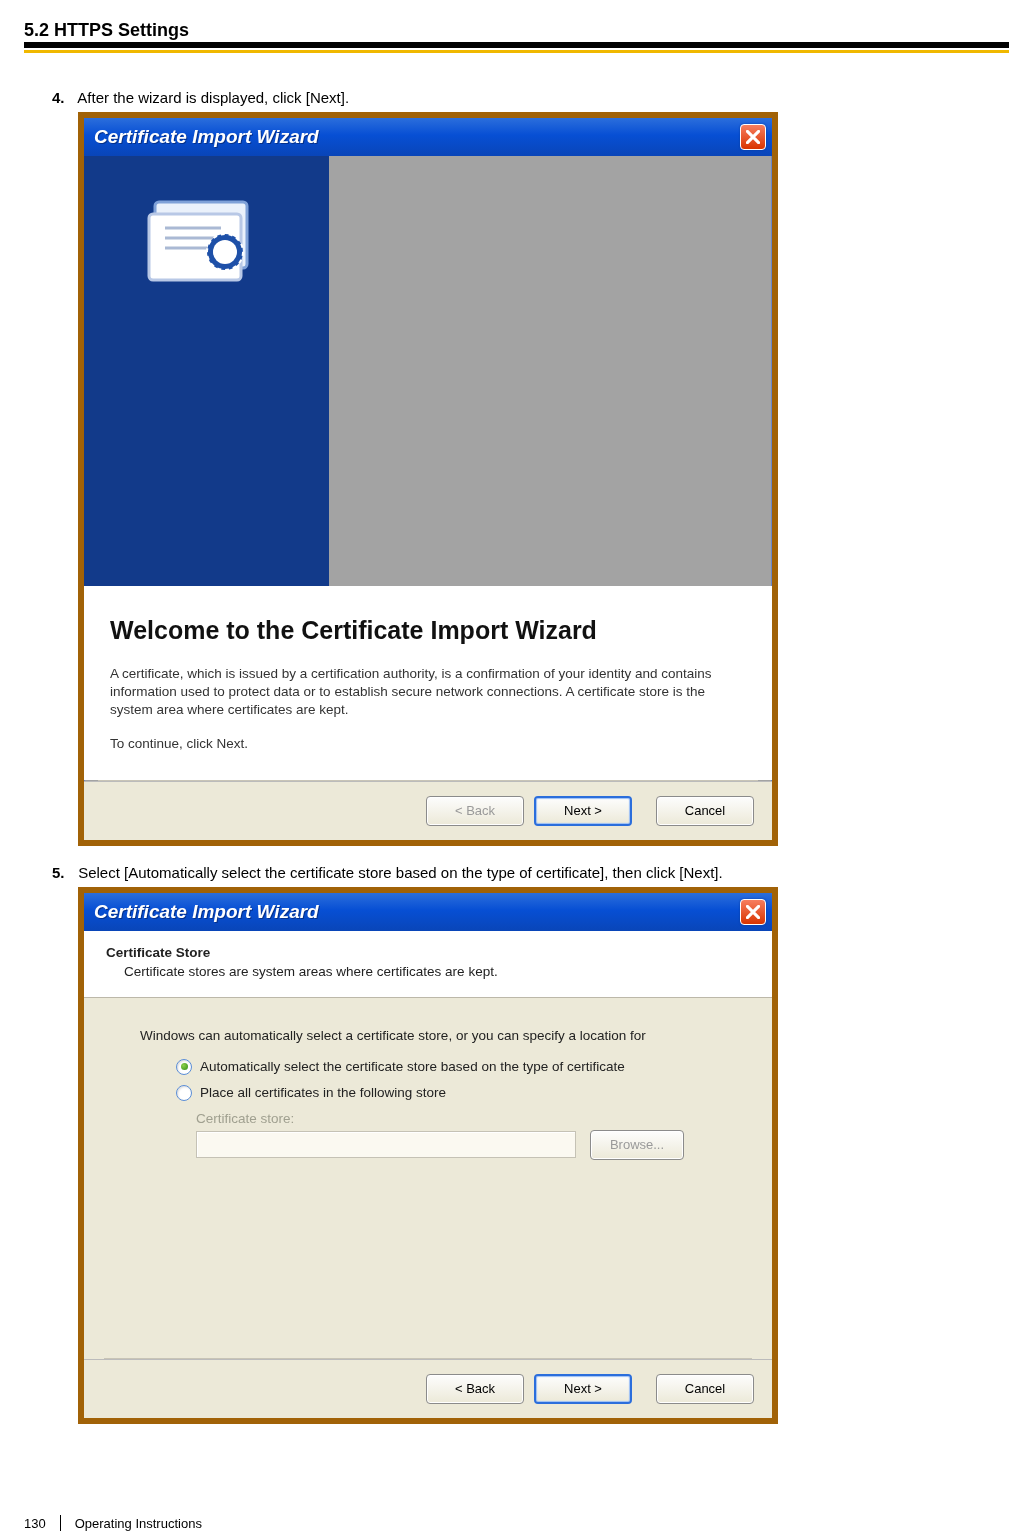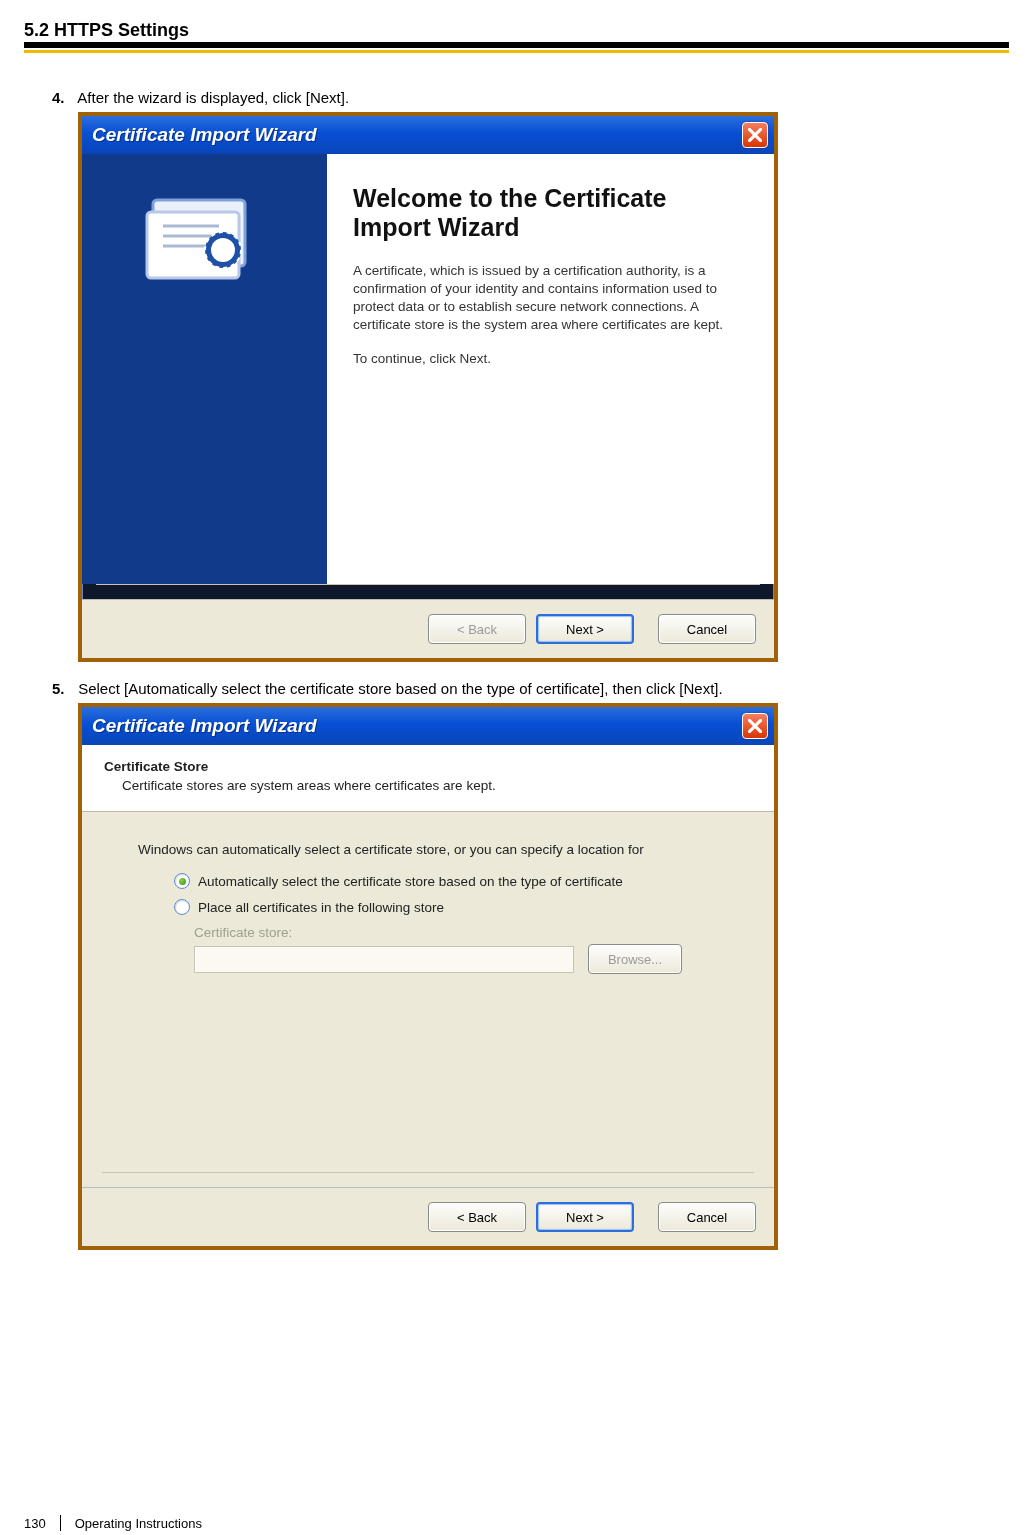--- a/index.html
+++ b/index.html
@@ -26,24 +26,24 @@
     height: 3px;
     background: #f0b800;
     margin-bottom: 36px;
     border: none;
   }
   ol.steps { list-style: none; margin-left: 28px; }
   ol.steps > li { margin-bottom: 10px; }
   .step-num { font-weight: bold; display: inline-block; width: 22px; }
   .window {
     width: 700px;
-    border: 4px solid #a16207;
+    border: 6px solid #a16207;
     margin: 6px 0 18px 26px;
     position: relative;
-    background: #0f172a;
+    background: #a3a3a3;
     box-shadow: 0 0 0 1px #6a87c9 inset;
   }
   .titlebar {
     height: 38px;
     background: linear-gradient(to bottom, #2b6edc 0%, #074fd4 45%, #0945b8 100%);
     display: flex; align-items: center;
     padding: 0 6px 0 10px;
     position: relative;
   }
   .titlebar-text {
@@ -58,20 +58,21 @@
     background: linear-gradient(to bottom, #f77e5f, #d93400);
     border: 1px solid #fff;
     border-radius: 4px;
     display: flex; align-items: center; justify-content: center;
     box-shadow: 0 0 2px #0a3a9a;
   }
   .close-btn svg { width: 14px; height: 14px; }
   .wiz-body {
     display: flex;
     padding: 0;
+    flex-direction: column;
   }
   .wiz-left {
     width: 245px;
     background: #123a8a;
     position: relative;
     padding: 28px 16px;
     min-height: 430px;
   }
   .wiz-right {
     flex: 1;
@@ -85,21 +86,21 @@
   .wiz-heading {
     font-size: 25px; font-weight: bold; color: #111;
     margin-bottom: 20px;
     line-height: 1.15;
   }
   .wiz-p { margin-bottom: 16px; }
   .wiz-footer {
     background: #ece9d8;
     border-top: 1px solid #bbb;
     padding: 14px 18px;
-    display: flex; justify-content: flex-end; gap: 10px; margin-top: 14px;
+    display: flex; justify-content: flex-end; gap: 10px;
   }
   .wiz-divider {
     border-top: 1px solid #c8c4b6;
     margin: 0 14px 0 14px;
   }
   .xp-btn {
     min-width: 98px; height: 30px;
     background: linear-gradient(to bottom, #fdfdfd, #ece9d8);
     border: 1px solid #8b8b8b;
     border-radius: 4px;

